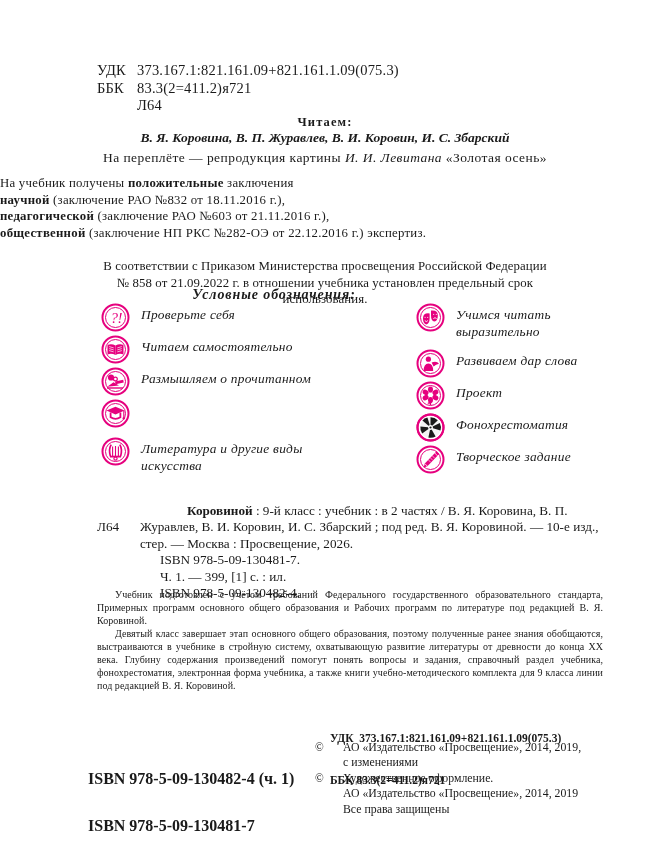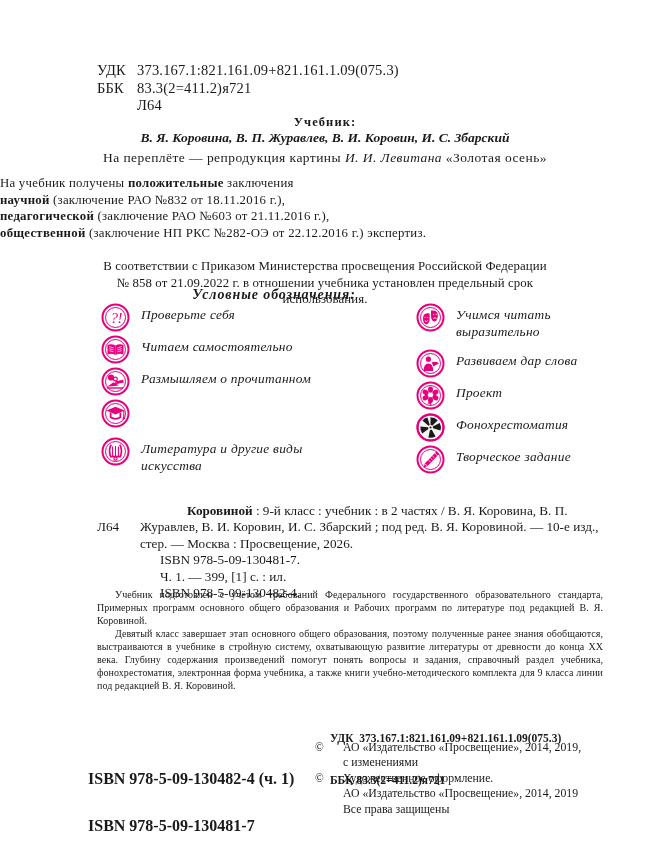--- a/index.html
+++ b/index.html
@@ -217,21 +217,21 @@
 <body>
 
 <div class="page">
 
   <div class="udc-block">
     <span class="udc-row"><span class="udc-label">УДК</span><span>373.167.1:821.161.09+821.161.1.09(075.3)</span></span>
     <span class="udc-row"><span class="udc-label">ББК</span><span>83.3(2=411.2)я721</span></span>
     <span class="udc-l64">Л64</span>
   </div>
 
-  <div class="authors-head">Учебник:</div>
+  <div class="authors-head">Читаем:</div>
   <div class="authors-names">В. Я. Коровина, В. П. Журавлев, В. И. Коровин, И. С. Збарский</div>
 
   <div class="cover-note"><span>На переплёте — репродукция картины </span><i>И. И. Левитана</i><span> «Золотая осень»</span></div>
 
   <div class="experts">
     <div><span>На учебник получены </span><b>положительные</b><span> заключения</span></div>
     <div><b>научной</b><span> (заключение РАО №832 от 18.11.2016 г.),</span></div>
     <div><b>педагогической</b><span> (заключение РАО №603 от 21.11.2016 г.),</span></div>
     <div><b>общественной</b><span> (заключение НП РКС №282-ОЭ от 22.12.2016 г.) экспертиз.</span></div>
   </div>

